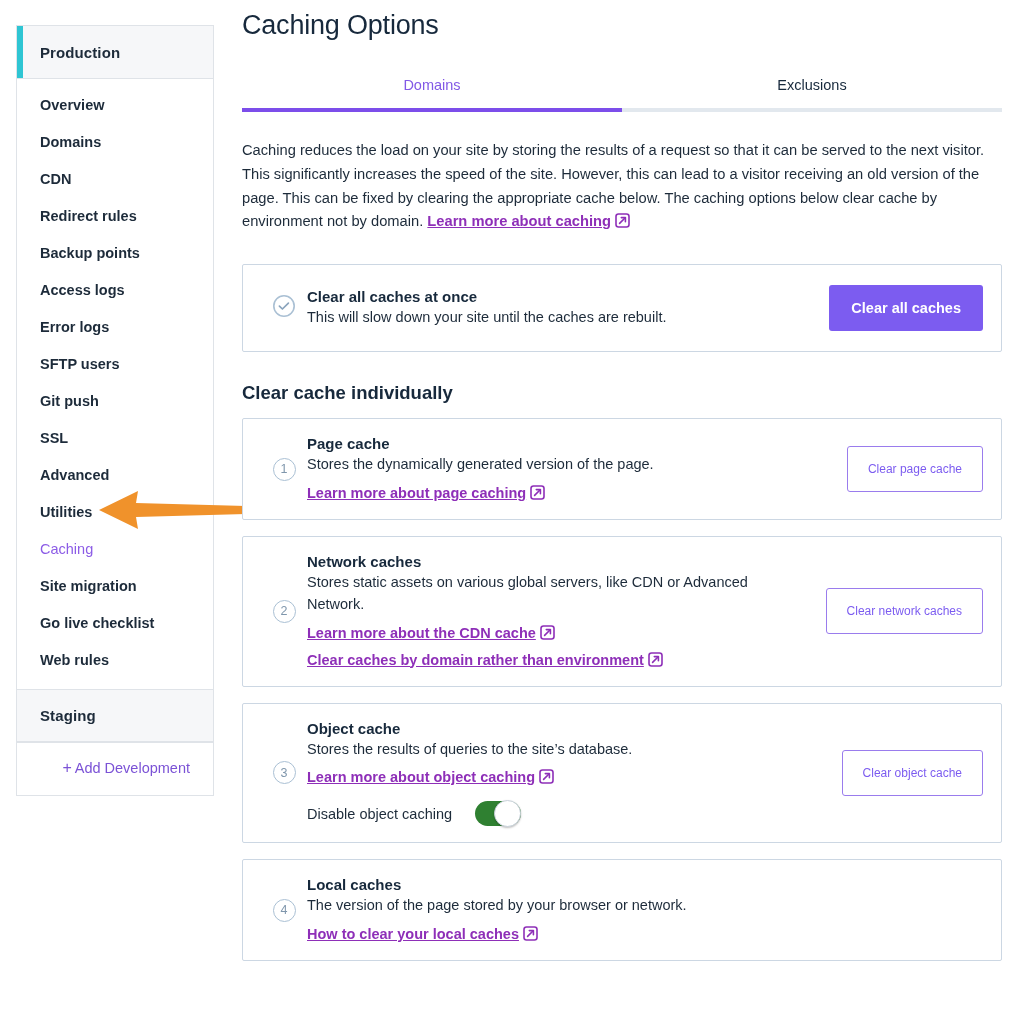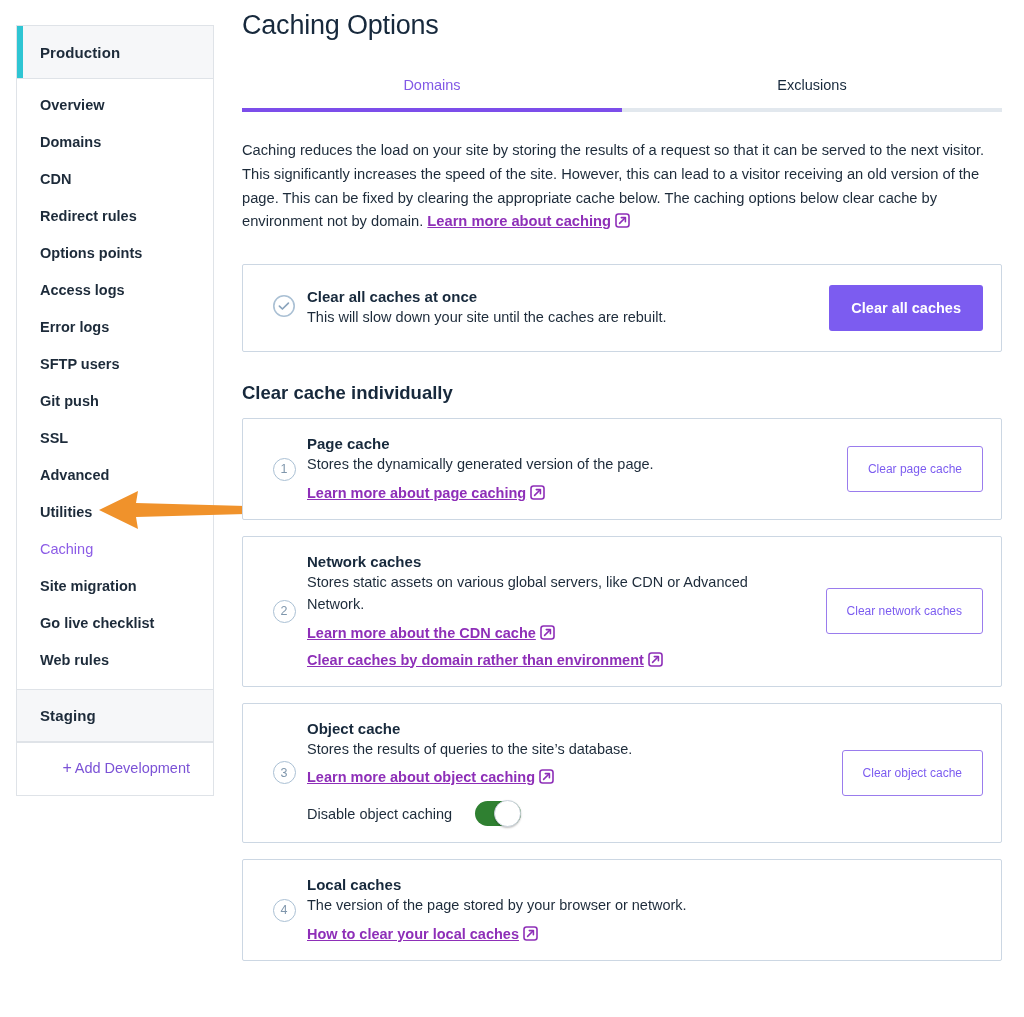--- a/index.html
+++ b/index.html
@@ -253,21 +253,21 @@
     <div class="env-header">
       <span class="accent"></span>
       <span class="env-title">Production</span>
     </div>
 
     <div class="nav-list">
       <a class="nav-item">Overview</a>
       <a class="nav-item">Domains</a>
       <a class="nav-item">CDN</a>
       <a class="nav-item">Redirect rules</a>
-      <a class="nav-item">Options points</a>
+      <a class="nav-item">Backup points</a>
       <a class="nav-item">Access logs</a>
       <a class="nav-item">Error logs</a>
       <a class="nav-item">SFTP users</a>
       <a class="nav-item">Git push</a>
       <a class="nav-item">SSL</a>
       <a class="nav-item">Advanced</a>
       <a class="nav-item">Utilities</a>
       <a class="nav-item active">Caching</a>
       <a class="nav-item">Site migration</a>
       <a class="nav-item">Go live checklist</a>

